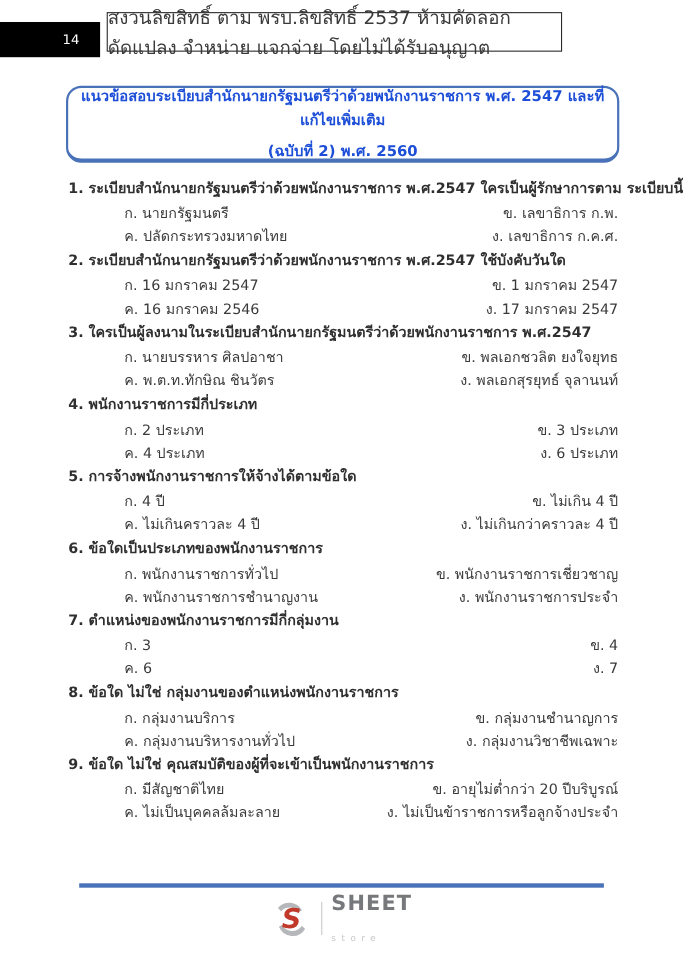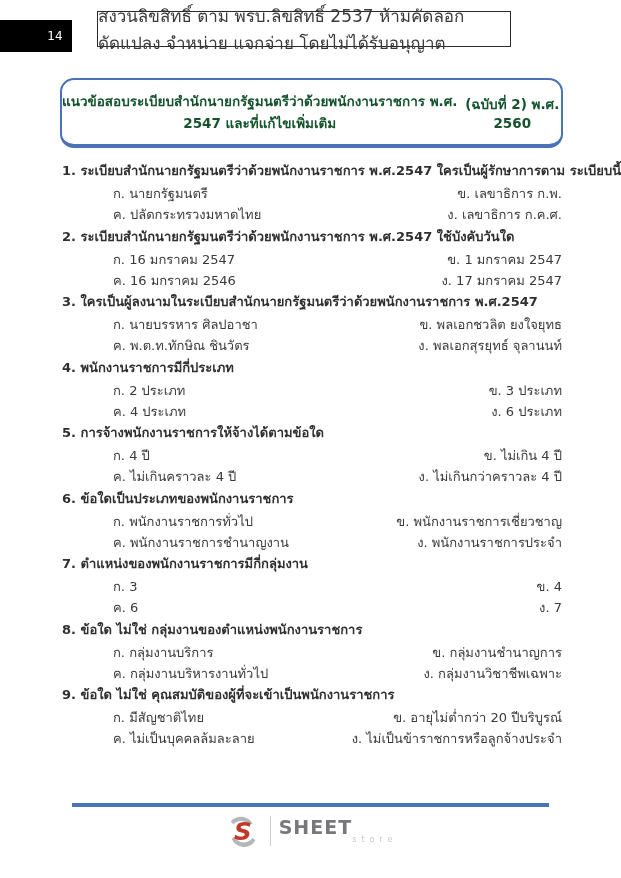--- a/index.html
+++ b/index.html
@@ -10,21 +10,21 @@
     height: 878px;
     font-family: "DejaVu Sans", sans-serif;
     color: #3a3a3a;
     overflow: hidden;
   }
 
   
   .page-number-box {
     position: absolute;
     left: 0; top: 20px;
-    width: 72px; height: 32px;
+    width: 91px; height: 32px;
     background: #000000;
     color: #ffffff;
     display: flex;
     align-items: center;
     justify-content: center;
     padding-left: 38px;
     font-size: 12px;
   }
   .copyright-box {
     position: absolute;
@@ -41,28 +41,28 @@
 
   
   .title-box {
     position: absolute;
     left: 60px; top: 78px;
     width: 503px; height: 70px;
     border: 2.5px solid #4a72b8;
     border-bottom-width: 4px;
     border-radius: 14px;
     display: flex;
-    flex-direction: row;
+    flex-direction: column;
     align-items: center;
     justify-content: center;
     gap: 6px;
     text-align: center;
     font-weight: bold;
     font-size: 13.5px;
-    color: #14532d;
+    color: #1d4ed8;
     background: #ffffff;
   }
 
   
   .questions {
     position: absolute;
     left: 62px; top: 160px;
     width: 500px;
   }
   .question { height: 65.5px; }
@@ -98,21 +98,21 @@
     display: flex;
     align-items: center;
     justify-content: center;
     gap: 8px;
   }
   .logo-icon { width: 38px; height: 38px; }
   .logo-divider {
     width: 1px; height: 30px;
     background: #c9cacc;
   }
-  .logo-text { display: flex; flex-direction: row; line-height: 1; }
+  .logo-text { display: flex; flex-direction: column; line-height: 1; }
   .logo-brand {
     font-size: 19px;
     font-weight: bold;
     color: #77787b;
     letter-spacing: 1px;
   }
   .logo-sub {
     margin-top: 18px;
     font-size: 8px;
     color: #c7c8ca;

